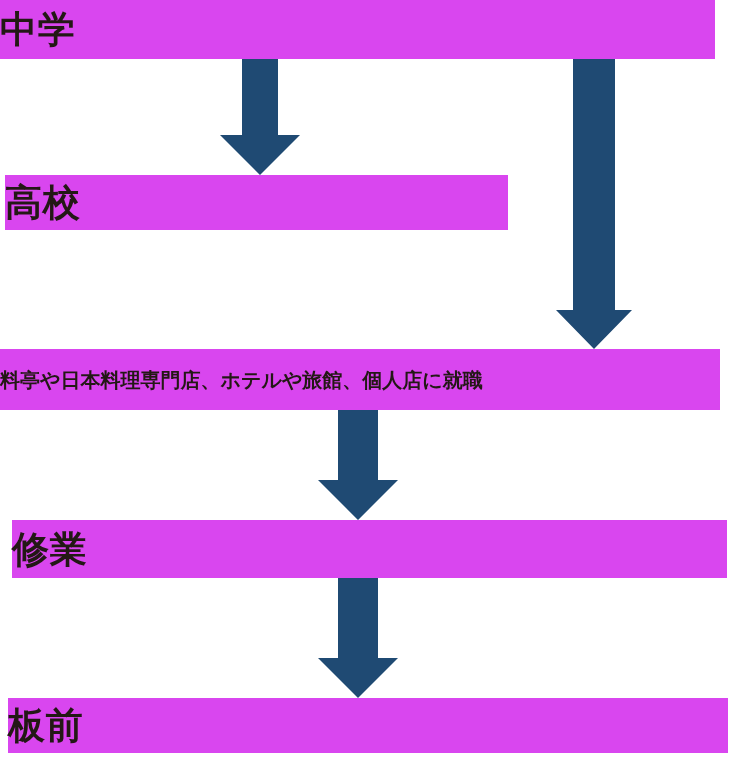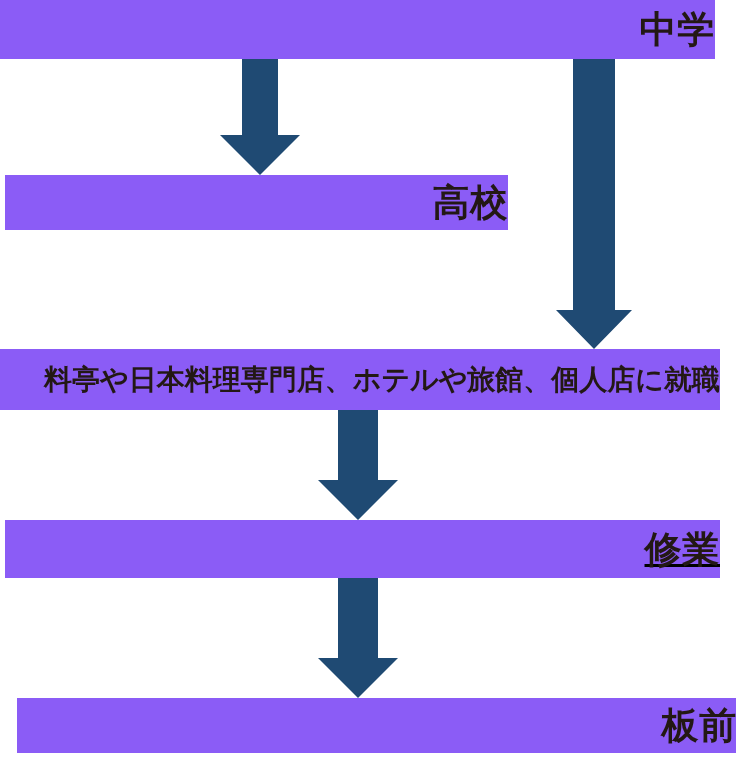--- a/index.html
+++ b/index.html
@@ -13,48 +13,48 @@
   }
   #canvas {
     position: relative;
     width: 736px;
     height: 761px;
     background: #ffffff;
     overflow: hidden;
   }
   .node-box {
     position: absolute;
-    background: #8b5cf6;
+    background: #d946ef;
     display: flex;
     align-items: center;
-    justify-content: flex-end;
+    justify-content: flex-start;
     box-sizing: border-box;
   }
   .node-label {
     color: #231815;
     font-weight: bold;
     font-family: "DejaVu Sans", "Liberation Sans", sans-serif;
     letter-spacing: 0.02em;
     white-space: nowrap;
     line-height: 1;
   }
   
   #node-chugaku  { left: 0px;   top: 0px;   width: 715px; height: 59px; }
   #node-chugaku .node-label { font-size: 37px; }
 
   #node-koukou   { left: 5px;   top: 175px; width: 503px; height: 55px; }
   #node-koukou .node-label { font-size: 37px; }
 
   #node-shushoku { left: 0px;   top: 349px; width: 720px; height: 61px; }
-  #node-shushoku .node-label { font-size: 28px; letter-spacing: 0; }
+  #node-shushoku .node-label { font-size: 20px; letter-spacing: 0; }
 
-  #node-shugyou  { left: 5px;   top: 520px; width: 715px; height: 58px; text-decoration: underline; }
+  #node-shugyou  { left: 12px;   top: 520px; width: 715px; height: 58px; }
   #node-shugyou .node-label { font-size: 37px; }
 
-  #node-itamae   { left: 17px;   top: 698px; width: 720px; height: 55px; }
+  #node-itamae   { left: 8px;   top: 698px; width: 720px; height: 55px; }
   #node-itamae .node-label { font-size: 37px; }
 
   
   .arrow {
     position: absolute;
     display: block;
   }
   .arrow svg { display: block; }
 </style>
 </head>

